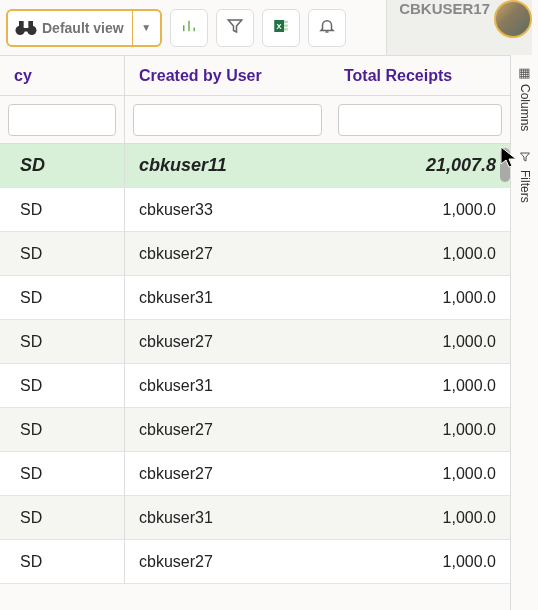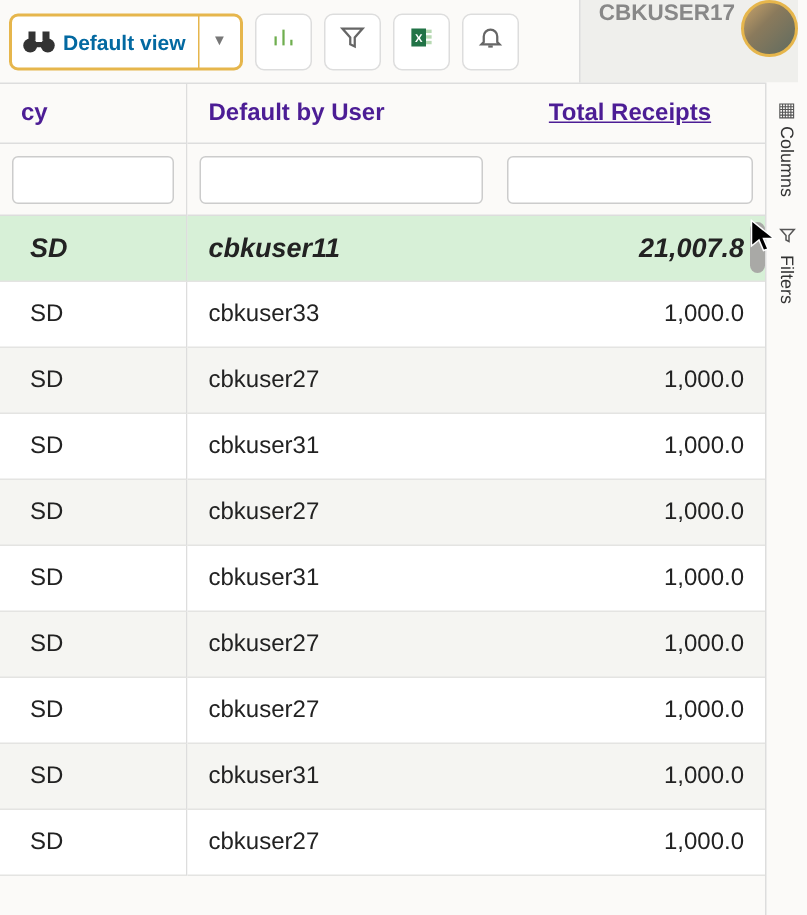--- a/index.html
+++ b/index.html
@@ -1,32 +1,32 @@
 <!DOCTYPE html>
 <html><head>
 <meta charset="utf-8">
 <style>
   *{box-sizing:border-box;}
   html,body{margin:0;padding:0;font-family:Arial,sans-serif;background:#f7f7f5;}
   .app{width:538px;height:610px;position:relative;overflow:hidden;background:#fbfaf8;}
   .toolbar{height:55px;display:flex;align-items:center;gap:8px;padding:8px 6px;background:#fbfaf8;}
   .view-btn{display:flex;align-items:center;border:2px solid #e6b64c;border-radius:6px;height:38px;background:#fff;}
   .view-btn .bino{width:28px;display:flex;justify-content:center;align-items:center;font-size:15px;color:#333;margin-left:4px;}
-  .view-btn .lbl{padding:0 8px 0 2px;font-size:14px;font-weight:700;color:#0369a1;}
+  .view-btn .lbl{padding:0 8px 0 2px;font-size:14px;font-weight:700;color:#737373;}
   .view-btn .caret{border-left:1px solid #e6b64c;height:36px;width:28px;display:flex;align-items:center;justify-content:center;color:#777;font-size:10px;}
   .ico-btn{width:38px;height:38px;border:1px solid #ddd;border-radius:6px;background:#fff;display:flex;align-items:center;justify-content:center;cursor:pointer;}
   .ico-btn svg{width:18px;height:18px;}
   .userseg{margin-left:auto;display:flex;align-items:flex-start;gap:4px;border-left:1px solid #ddd;height:55px;padding-left:12px;background:#efefec;}
   .userseg .uname{color:#888;font-weight:700;font-size:15px;}
   .avatar{width:38px;height:38px;border-radius:50%;background:linear-gradient(135deg,#c9a46b 0%,#8a7a5c 40%,#5f6b60 100%);border:2px solid #e6b64c;}
   .grid-wrap{position:absolute;top:55px;left:0;right:28px;bottom:0;overflow:hidden;border-top:1px solid #ddd;}
   .grid{width:100%;border-collapse:separate;border-spacing:0;}
   .hdr td{height:40px;font-weight:700;font-size:16px;color:#4c1d95;padding:0 14px;border-bottom:1px solid #ddd;background:#fbfaf8;white-space:nowrap;}
   .hdr .c0{border-right:1px solid #ddd;}
-  .hdr .c2{text-align:center;text-decoration:underline;}
+  .hdr .c2{text-align:left;}
   .filter td{height:48px;border-bottom:1px solid #ddd;padding:6px 8px;background:#fbfaf8;}
   .filter .c0{border-right:1px solid #ddd;}
   .filter input{width:100%;height:32px;border:1px solid #ccc;border-radius:4px;padding:0 6px;font-size:14px;background:#fff;}
   .row td{height:44px;border-bottom:1px solid #e4e4e2;font-size:16px;color:#222;padding:0 14px;background:#fff;}
   .row.alt td{background:#f5f5f2;}
   .row .c0{border-right:1px solid #ddd;padding-left:20px;}
   .row .c2{text-align:right;}
   .row.total td{background:#d7f0d7;font-weight:700;font-style:italic;font-size:18px;color:#222;}
   .col0{width:125px;}
   .col1{width:205px;}
@@ -101,21 +101,21 @@
   <div class="grid-wrap">
     <table class="grid">
       <colgroup>
           <col class="col0">
           <col class="col1">
           <col class="col2">
         </colgroup>
       <tbody>
           <tr class="hdr">
         <td class="c0">cy</td>
-        <td class="c1">Default by User</td>
+        <td class="c1">Created by User</td>
         <td class="c2">Total Receipts</td>
       </tr>
       <tr class="filter">
         <td class="c0"><input style=""></td>
         <td class="c1"><input style=""></td>
         <td class="c2"><input style=""></td>
       </tr>
       <tr class="row total">
         <td class="c0">SD</td>
         <td class="c1">cbkuser11</td>

